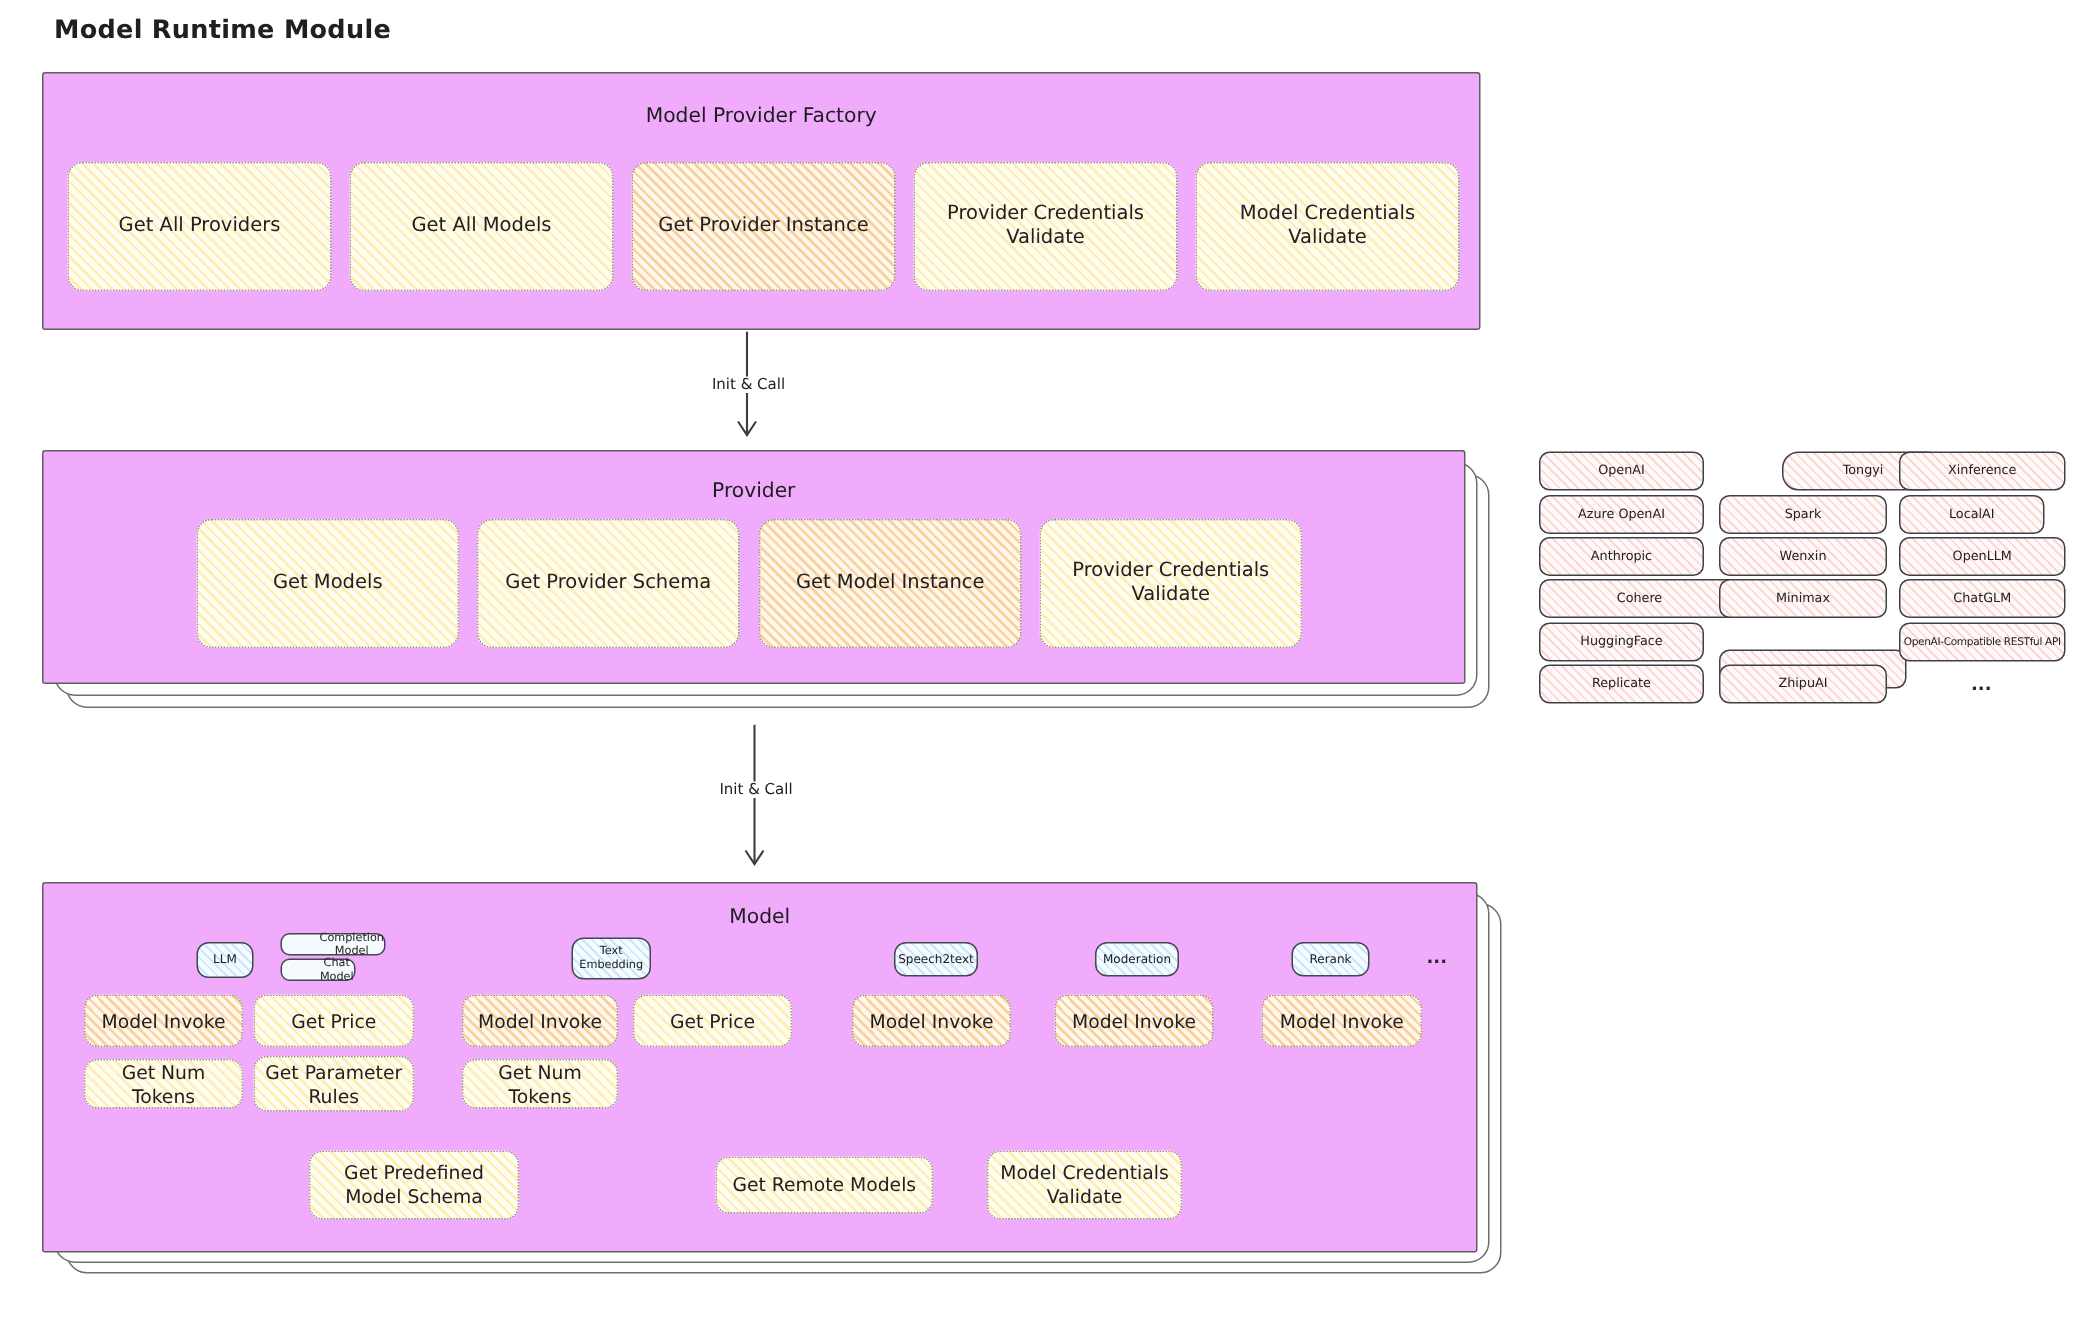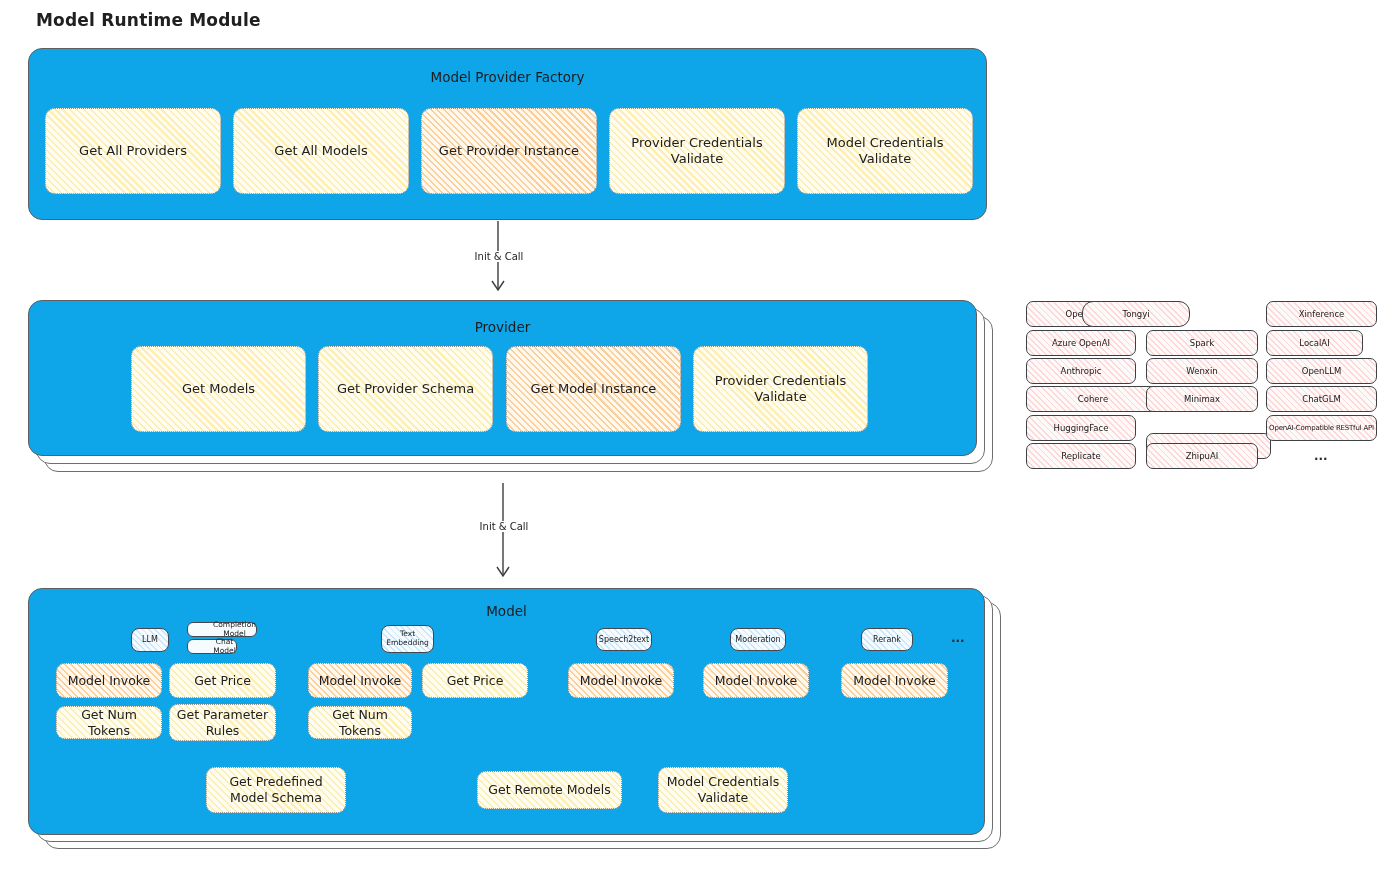--- a/index.html
+++ b/index.html
@@ -2,21 +2,21 @@
 <html><head>
 <meta charset="utf-8">
 <style>
   html,body{margin:0;padding:0;background:#ffffff;}
   #stage{position:relative;width:1393px;height:880px;background:#fff;
          font-family:"DejaVu Sans",sans-serif;color:#202020;overflow:hidden;}
 
   .page-title{position:absolute;font-size:17px;font-weight:bold;letter-spacing:.2px;}
 
   
-  .card{position:absolute;border:1.5px solid #5f5f5f;border-radius:14px;background:#0ea5e9;}
+  .card{position:absolute;border:1.5px solid #5f5f5f;border-radius:2px;background:#f0abfc;}
   .stack-layer{position:absolute;border:1.4px solid #6e6e6e;border-radius:14px;background:#fff;}
   .card-title{position:absolute;width:100%;text-align:center;font-size:13.5px;color:#1d1d1d;}
 
   
   .opbox{position:absolute;display:flex;align-items:center;justify-content:center;
          text-align:center;border:1.5px dotted #8f8f8f;border-radius:10px;
          font-size:13px;line-height:1.25;padding:2px 6px;box-sizing:border-box;}
   .opbox.sm{font-size:12.5px;border-radius:9px;}
   .yellow{background-color:#fffdf2;
     background-image:repeating-linear-gradient(45deg,rgba(250,222,110,.50) 0px,rgba(250,222,110,.50) 1.6px,rgba(0,0,0,0) 1.6px,rgba(0,0,0,0) 5px);}
@@ -84,21 +84,21 @@
 
   <div>
 
     <div class="chip" style="left:1026px;top:301px;width:110px;height:26px;">OpenAI</div>
     <div class="chip" style="left:1026px;top:330px;width:110px;height:26px;">Azure OpenAI</div>
     <div class="chip" style="left:1026px;top:358px;width:110px;height:26px;">Anthropic</div>
     <div class="chip" style="left:1026px;top:386px;width:134px;height:26px;">Cohere</div>
     <div class="chip" style="left:1026px;top:415px;width:110px;height:26px;">HuggingFace</div>
     <div class="chip" style="left:1026px;top:443px;width:110px;height:26px;">Replicate</div>
 
-    <div class="chip" style="left:1082px;top:301px;width:108px;height:26px;border-radius:11px;">Tongyi</div>
+    <div class="chip" style="left:1188px;top:301px;width:108px;height:26px;border-radius:11px;">Tongyi</div>
     <div class="chip" style="left:1146px;top:330px;width:112px;height:26px;">Spark</div>
     <div class="chip" style="left:1146px;top:358px;width:112px;height:26px;">Wenxin</div>
     <div class="chip" style="left:1146px;top:386px;width:112px;height:26px;">Minimax</div>
     <div class="chip" style="left:1146px;top:433px;width:125px;height:26px;font-family:Liberation Serif, serif;">ZhipuAI</div>
     <div class="chip" style="left:1146px;top:443px;width:112px;height:26px;">ZhipuAI</div>
 
     <div class="chip" style="left:1266px;top:301px;width:111px;height:26px;">Xinference</div>
     <div class="chip" style="left:1266px;top:330px;width:97px;height:26px;">LocalAI</div>
     <div class="chip" style="left:1266px;top:358px;width:111px;height:26px;">OpenLLM</div>
     <div class="chip" style="left:1266px;top:386px;width:111px;height:26px;">ChatGLM</div>

